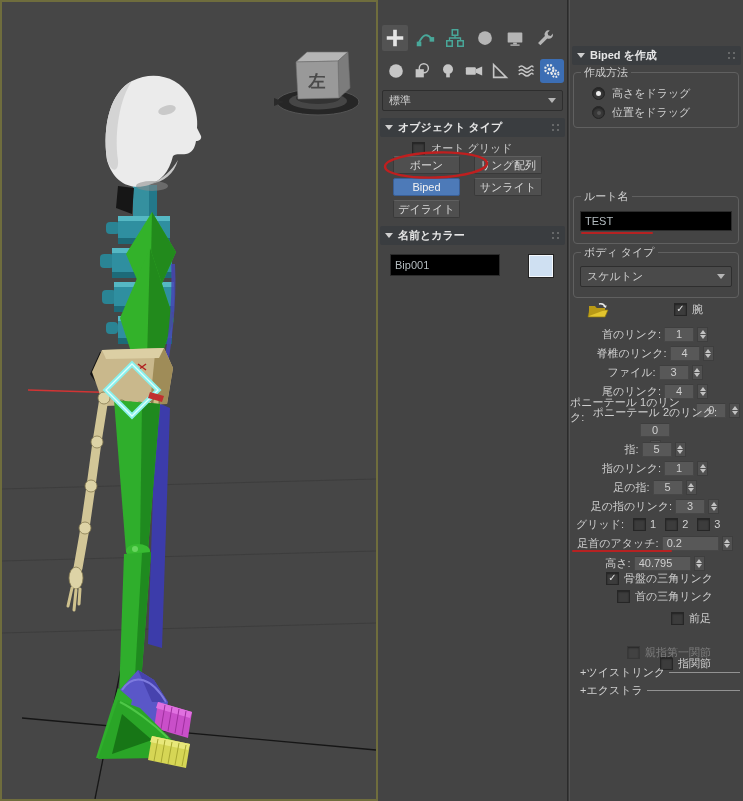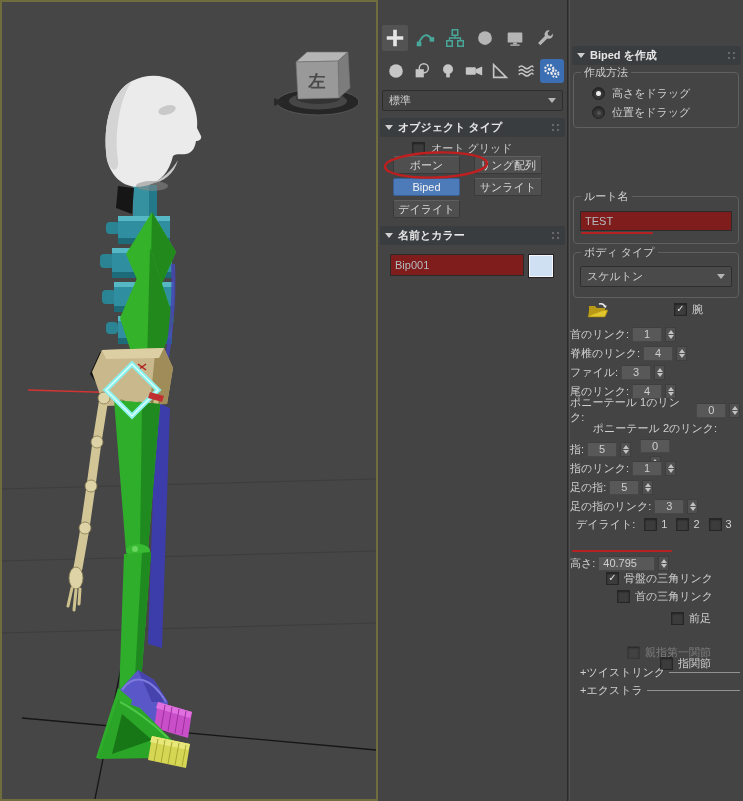--- a/index.html
+++ b/index.html
@@ -33,32 +33,32 @@
   .cbrowL{position:absolute;display:flex;align-items:center;gap:6px;}
   .cb{width:11px;height:11px;background:#3c3c3c;border:1px solid #262626;box-sizing:content-box;
       box-shadow:inset 0 1px 2px rgba(0,0,0,.45);display:inline-flex;align-items:center;
       justify-content:center;flex:none;}
   .cb.checked::after{content:"✓";color:#e2e2e2;font-size:10px;line-height:1;margin-top:-1px;}
   .cb.disabled{background:#424242;border-color:#383838;}
   .btn{position:absolute;height:18px;background:#4f4f4f;border:1px solid #393939;border-top-color:#5f5f5f;
       border-radius:2px;color:#d8d8d8;display:flex;align-items:center;justify-content:center;
       box-sizing:border-box;cursor:default;}
   .btn.active{background:#4d7ab8;border-color:#3a5f96;color:#f2f2f2;}
-  .field{background:#7f1d1d;border:1px solid #2b2b2b;color:#b4bcc0;font-size:11px;padding:4px 4px;
+  .field{background:#000000;border:1px solid #2b2b2b;color:#b4bcc0;font-size:11px;padding:4px 4px;
       box-sizing:border-box;font-family:inherit;outline:none;}
   .swatch{position:absolute;background:#cfe0f2;border:1px solid #222;box-shadow:inset 0 0 0 1px #f4f8fc;}
   .groupbox{position:absolute;left:3px;right:4px;border:1px solid #606060;border-radius:4px;}
   .gb-label{position:absolute;top:-8px;left:7px;background:#444444;padding:0 3px;color:#d2d2d2;white-space:nowrap;}
   .radio{width:11px;height:11px;border-radius:50%;background:#393939;border:1px solid #242424;
       box-shadow:inset 0 1px 2px rgba(0,0,0,.5);display:inline-flex;align-items:center;justify-content:center;flex:none;}
   .radio.sel::after{content:"";width:5px;height:5px;border-radius:50%;background:#ededed;}
   .radio:not(.sel)::after{content:"";width:4px;height:4px;border-radius:50%;background:#555;}
   .radiorow{position:absolute;display:flex;align-items:center;gap:7px;}
   .sp-row{position:absolute;left:0;right:3px;height:16px;display:flex;align-items:center;
-      justify-content:flex-start;gap:3px;}
+      justify-content:center;gap:3px;}
   .sp-value{width:30px;height:15px;background:#585858;border:1px solid #474747;border-top-color:#3e3e3e;
       color:#cfcfcf;display:inline-flex;align-items:center;justify-content:center;box-sizing:border-box;}
   .sp-value.wide{width:57px;justify-content:flex-start;padding-left:4px;}
   .spin{width:11px;height:15px;background:#505050;border:1px solid #3e3e3e;display:inline-flex;
       flex-direction:column;align-items:center;justify-content:space-between;padding:2px 0;box-sizing:border-box;}
   .spin .up{width:0;height:0;border-left:3px solid transparent;border-right:3px solid transparent;
       border-bottom:4px solid #c2c2c2;}
   .spin .down{width:0;height:0;border-left:3px solid transparent;border-right:3px solid transparent;
       border-top:4px solid #c2c2c2;}
   .cb-row{position:absolute;display:flex;align-items:center;gap:5px;height:13px;}
@@ -371,21 +371,21 @@
     <span>名前とカラー</span>
     <svg class="grip" width="9" height="9" viewBox="0 0 9 9">
       <g fill="#8a8a8a">
           <circle cx="2" cy="2" r="1"></circle>
           <circle cx="7" cy="2" r="1"></circle>
           <circle cx="2" cy="7" r="1"></circle>
           <circle cx="7" cy="7" r="1"></circle>
         </g>
       </svg>
   </div>
-  <input class="field" style="position: absolute; top: 244px; left: 12px; width: 134px; height: 22px;" readonly="" value="Bip001">
+  <input class="field" style="position: absolute; top: 244px; left: 12px; width: 110px; height: 22px;" readonly="" value="Bip001">
   <div class="swatch" style="top:244px;left:150px;width:24px;height:22px;"></div>
 </div>
 
 <div id="divider"></div>
 
 <div id="rightcol">
 
   <div class="rollhead" style="top:46px;">
     <span class="tri"></span>
     <span>Biped を作成</span>
@@ -512,35 +512,43 @@
   <div class="sp-row" style="top:498px;">
     <span class="sp-label">足の指のリンク:</span>
     <span class="sp-value">3</span>
     <span class="spin">
         <i class="up"></i>
         <i class="down"></i>
       </span>
   </div>
 
   <div class="props-row" style="top:517px;">
-    <span>デイライト:</span>
+    <span>グリッド:</span>
     <span class="pgrp">
       <span class="cb"></span>
       <span>1</span>
     </span>
     <span class="pgrp">
       <span class="cb"></span>
       <span>2</span>
     </span>
     <span class="pgrp">
       <span class="cb"></span>
       <span>3</span>
     </span>
   </div>
 
+  <div class="sp-row" style="top:535px;">
+    <span class="sp-label">足首のアタッチ:</span>
+    <span class="sp-value wide">0.2</span>
+    <span class="spin">
+        <i class="up"></i>
+        <i class="down"></i>
+      </span>
+  </div>
   <div class="redline" style="top:550px;left:2px;width:100px;"></div>
 
   <div class="sp-row" style="top:555px;">
     <span class="sp-label">高さ:</span>
     <span class="sp-value wide">40.795</span>
     <span class="spin">
         <i class="up"></i>
         <i class="down"></i>
       </span>
   </div>

